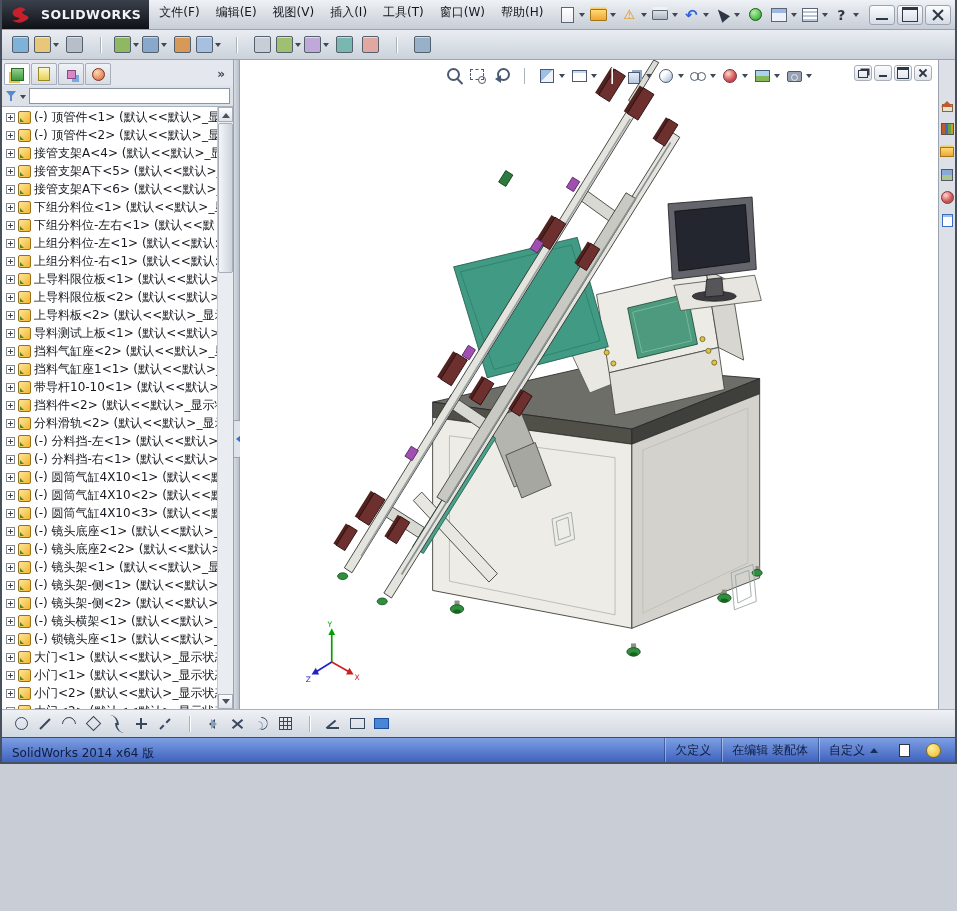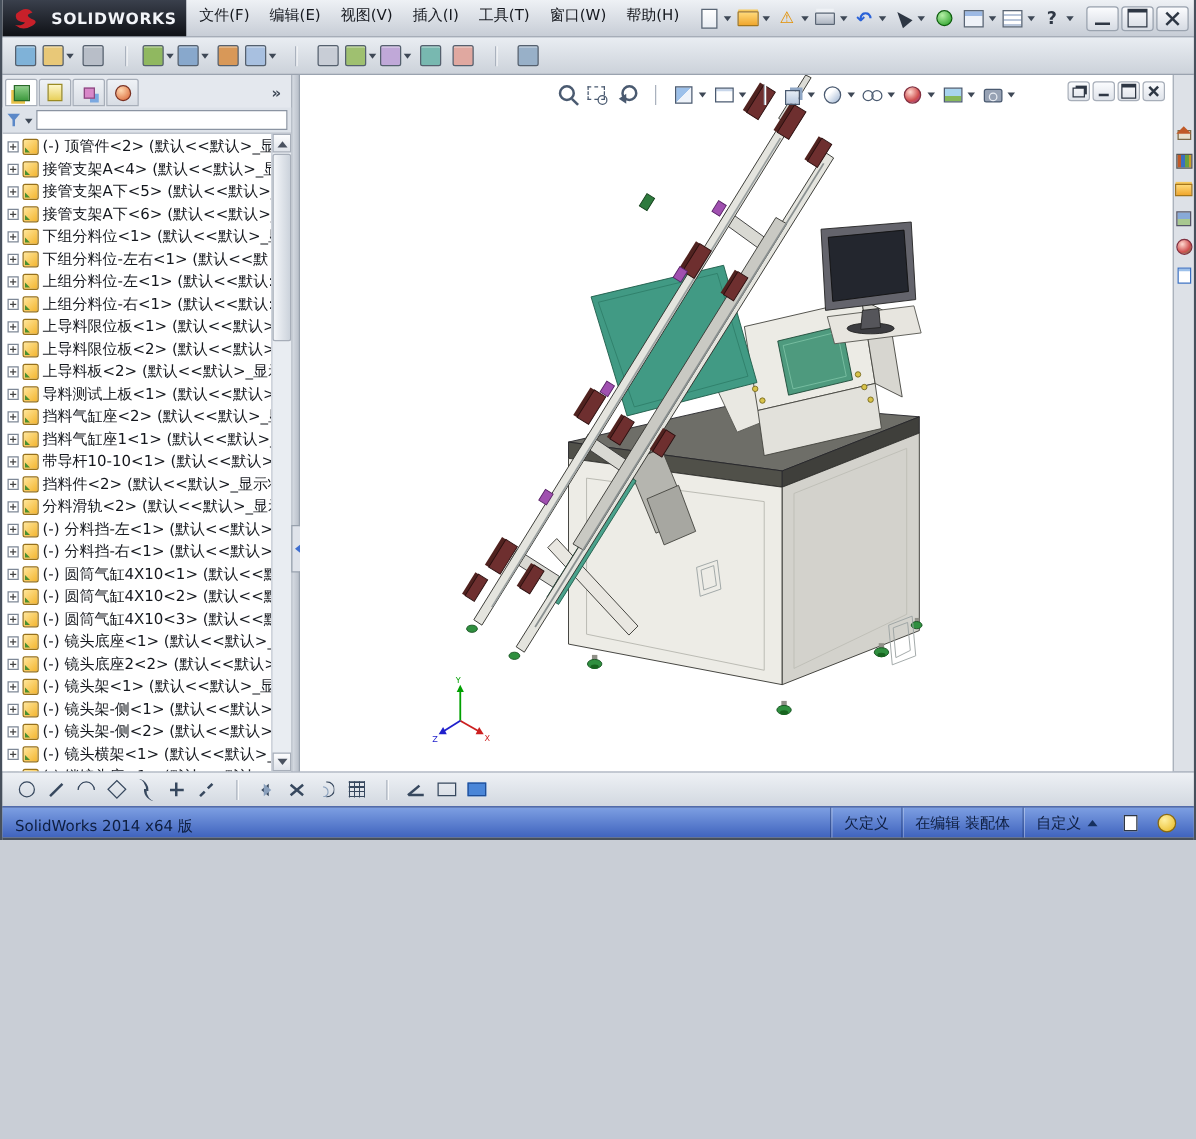--- a/index.html
+++ b/index.html
@@ -1,17 +1,17 @@
 <!DOCTYPE html>
 <html><head>
 <meta charset="utf-8">
 <style>
 *{box-sizing:border-box;margin:0;padding:0}
 body{width:957px;height:911px;overflow:hidden;background:#c9ced6}
-.app{width:957px;height:672px;display:flex;flex-direction:column;font-family:"DejaVu Sans","Liberation Sans",sans-serif;font-size:12px;color:#15181e;border-left:2px solid #47505c;border-right:2px solid #47505c}
+.app{width:957px;height:764px;display:flex;flex-direction:column;font-family:"DejaVu Sans","Liberation Sans",sans-serif;font-size:12px;color:#15181e;border-left:2px solid #47505c;border-right:2px solid #47505c}
 
 
 .titlebar{flex:0 0 30px;display:flex;align-items:stretch;background:linear-gradient(#eef1f5,#c7cdd6);border-bottom:1px solid #9aa3af}
 .logo{flex:0 0 138px;background:linear-gradient(#3a404c,#0f1116);display:flex;align-items:center;gap:5px;padding:0 8px}
 .brand{font-weight:bold;font-size:12.5px;letter-spacing:.5px;color:#f2f4f8}
 .menus{display:flex;align-items:flex-start;padding:0 2px}
 .menu-item{padding:4px 8px;cursor:default}
 .tb-strip{display:flex;align-items:center;gap:2px;padding:0 4px}
 .winbtns{margin-left:auto;display:flex;align-items:center;gap:2px;padding-right:4px}
 .winbtns .tb-cell{border:1px solid #9aa3af;background:linear-gradient(#fbfcfe,#d6dbe3);height:20px;min-width:26px}
@@ -344,20 +344,25 @@
         <span class="panel-more">»</span>
       </div>
       <div class="filter-row">
         <span class="funnel"></span>
         <span class="filter-caret"></span>
         <input class="filter-input" value="" style="">
       </div>
       <div class="tree-wrap">
         <div class="tree">
 
+            <div class="tree-row" data-icon="component">
+              <span class="expand"></span>
+              <span class="node-icon"></span>
+              <span class="tree-label">(-) 顶管件&lt;1&gt; (默认&lt;&lt;默认&gt;_显</span>
+            </div>
 
             <div class="tree-row" data-icon="component">
               <span class="expand"></span>
               <span class="node-icon"></span>
               <span class="tree-label">(-) 顶管件&lt;2&gt; (默认&lt;&lt;默认&gt;_显</span>
             </div>
 
             <div class="tree-row" data-icon="component">
               <span class="expand"></span>
               <span class="node-icon"></span>

